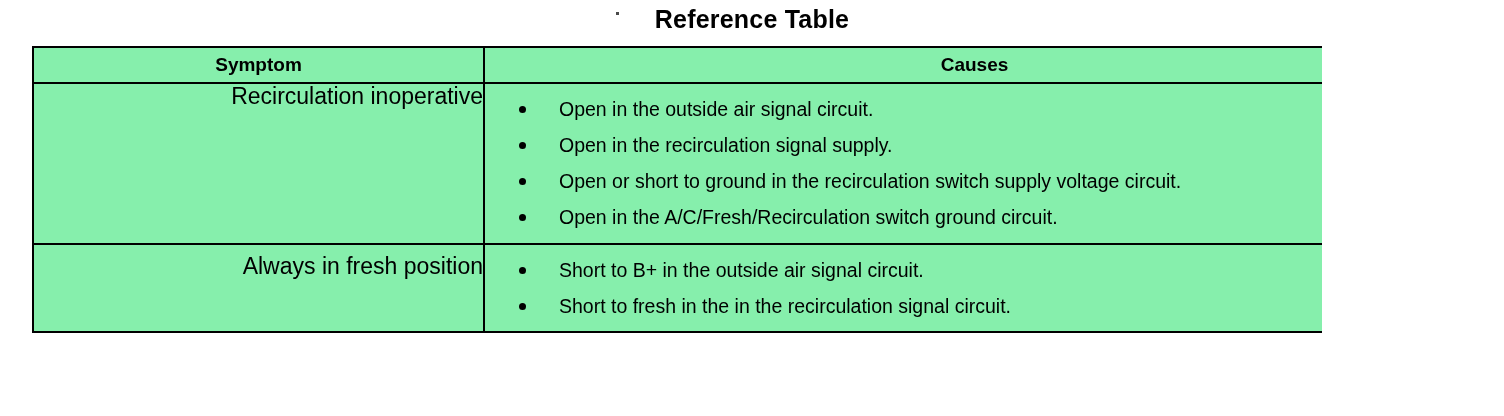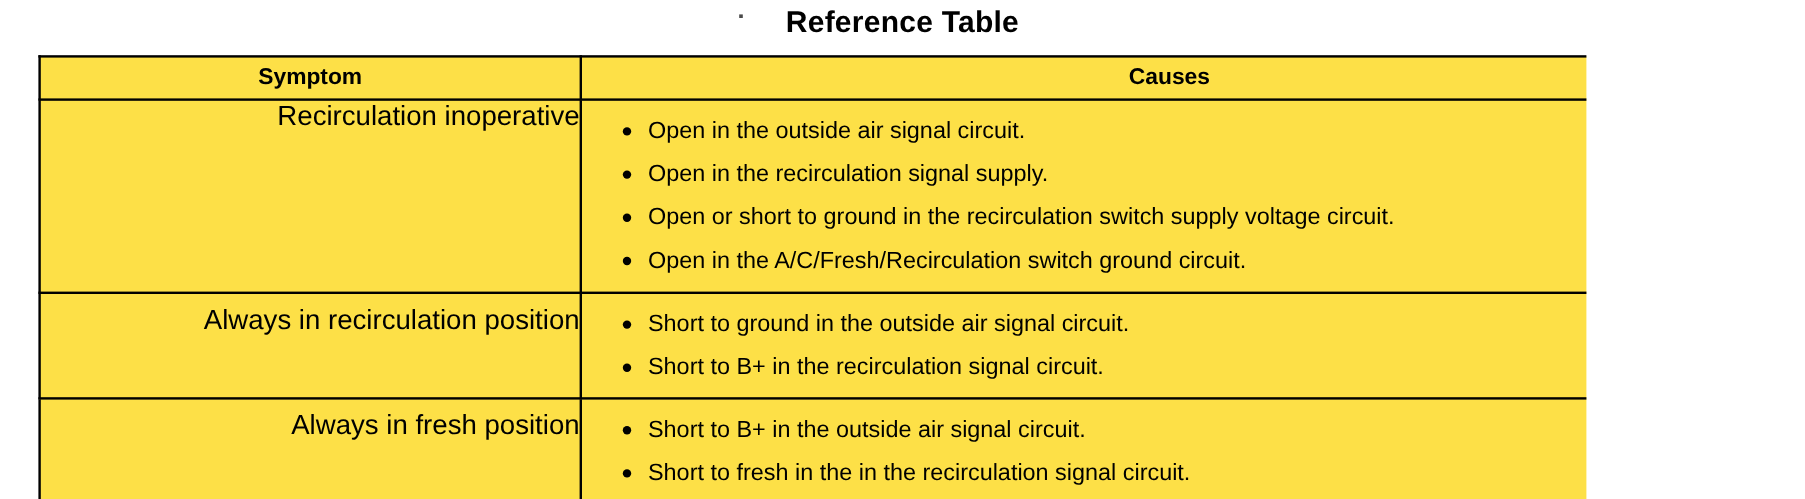--- a/index.html
+++ b/index.html
@@ -50,21 +50,21 @@
     left: 32px;
     top: 46px;
     width: 1432px;
     border-collapse: collapse;
     table-layout: fixed;
   }
   .ref-table td, .ref-table th {
     border: 2px solid #000000;
     padding: 0;
     vertical-align: top;
-    background: #fde047;
+    background: #86efac;
   }
 
   .col-symptom { width: 451px; }
   .col-causes  { width: 981px; }
 
   .hdr {
     text-align: center;
     font-size: 19px;
     font-weight: bold;
     height: 34px;
@@ -87,21 +87,21 @@
 
   .bullet-list {
     margin: 0;
     padding: 0;
     list-style: none;
   }
   .bullet-list li {
     position: relative;
     font-size: 19.5px;
     line-height: 36px;
-    padding-left: 55px;
+    padding-left: 74px;
     white-space: nowrap;
   }
   .bullet-list li .dot {
     position: absolute;
     left: 34px;
     top: 15px;
     width: 7px;
     height: 7px;
     border-radius: 50%;
     background: #000000;
@@ -155,35 +155,20 @@
               <span>Open or short to ground in the recirculation switch supply voltage circuit.</span>
             </li>
             <li>
               <span class="dot"></span>
               <span>Open in the A/C/Fresh/Recirculation switch ground circuit.</span>
             </li>
           </ul>
         </td>
       </tr>
 
-      <tr class="row-2">
-        <td class="symptom-cell">Always in recirculation position</td>
-        <td class="causes-cell">
-          <ul class="bullet-list">
-            <li>
-              <span class="dot"></span>
-              <span>Short to ground in the outside air signal circuit.</span>
-            </li>
-            <li>
-              <span class="dot"></span>
-              <span>Short to B+ in the recirculation signal circuit.</span>
-            </li>
-          </ul>
-        </td>
-      </tr>
 
       <tr class="row-3">
         <td class="symptom-cell">Always in fresh position</td>
         <td class="causes-cell">
           <ul class="bullet-list">
             <li>
               <span class="dot"></span>
               <span>Short to B+ in the outside air signal circuit.</span>
             </li>
             <li>

